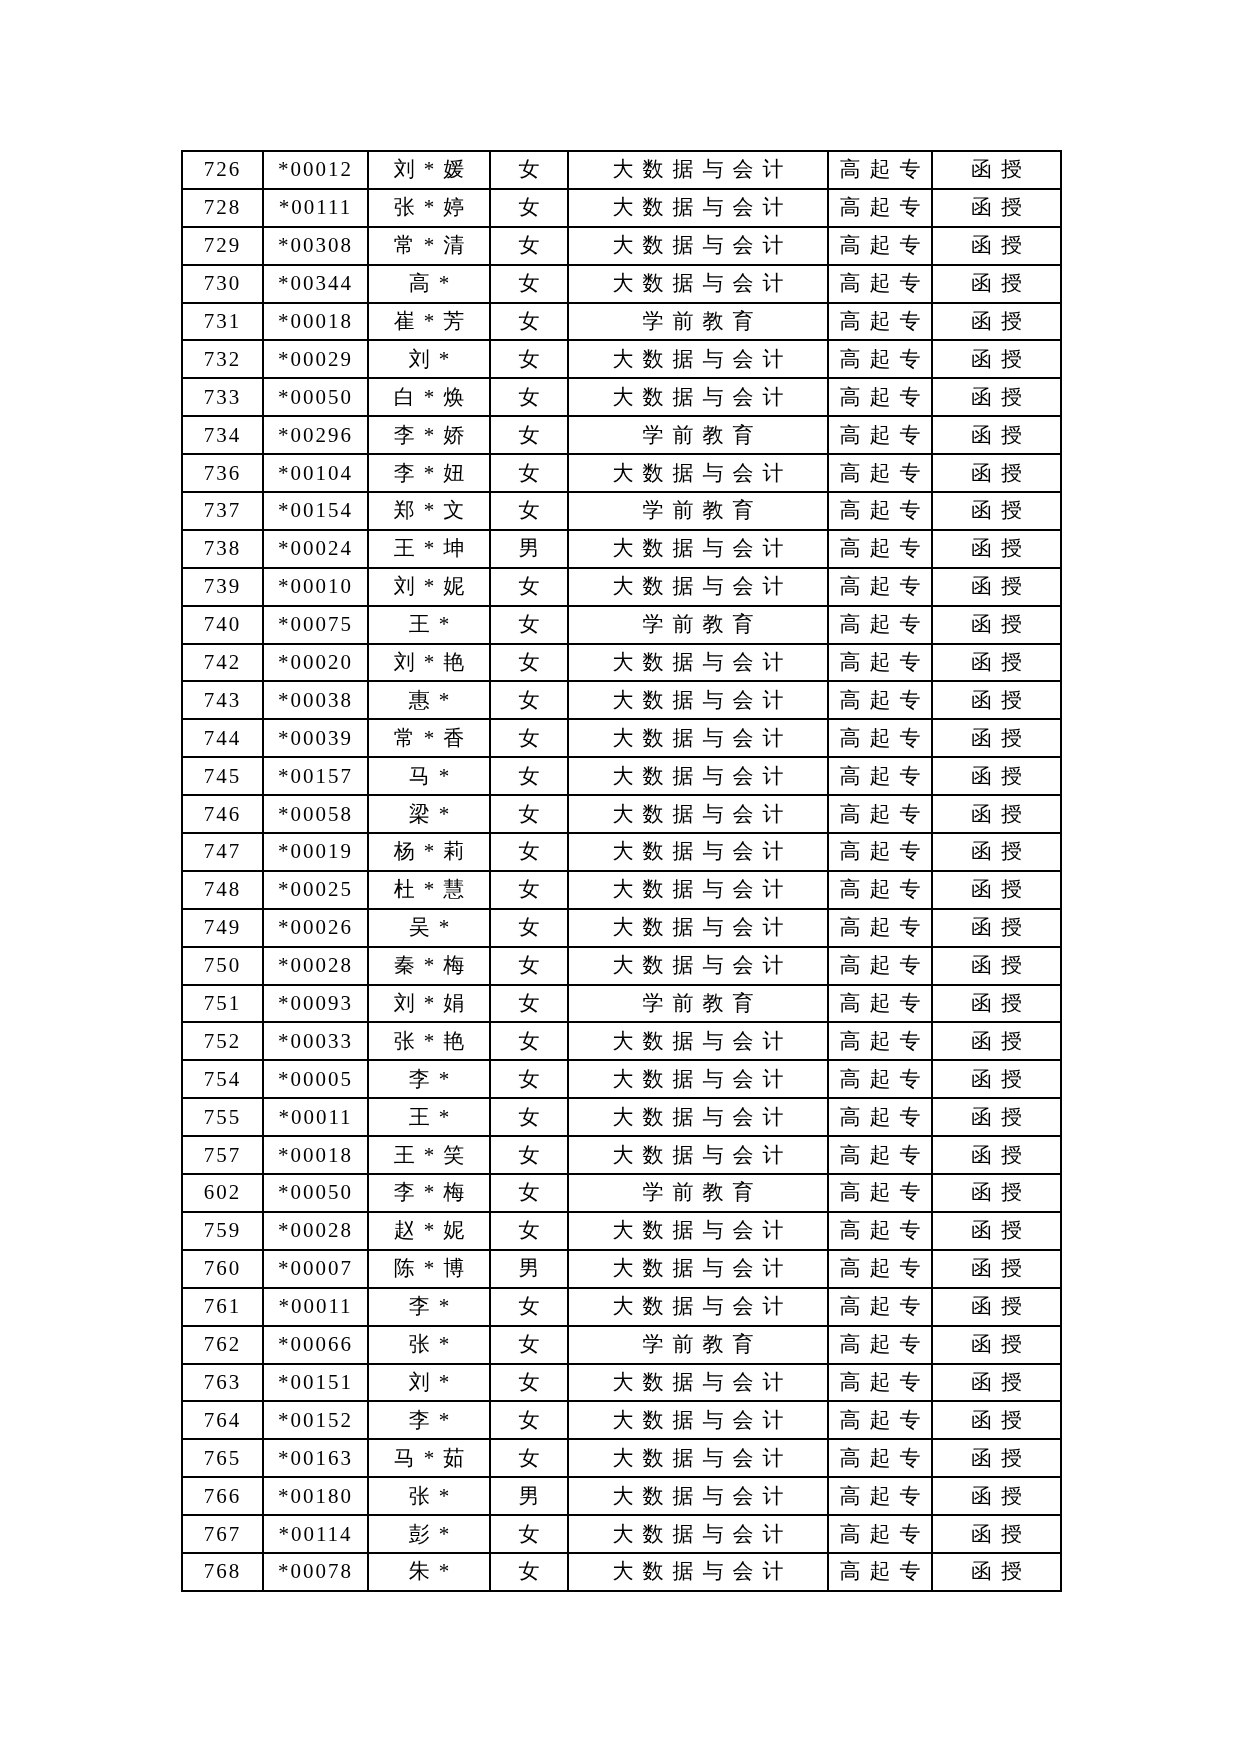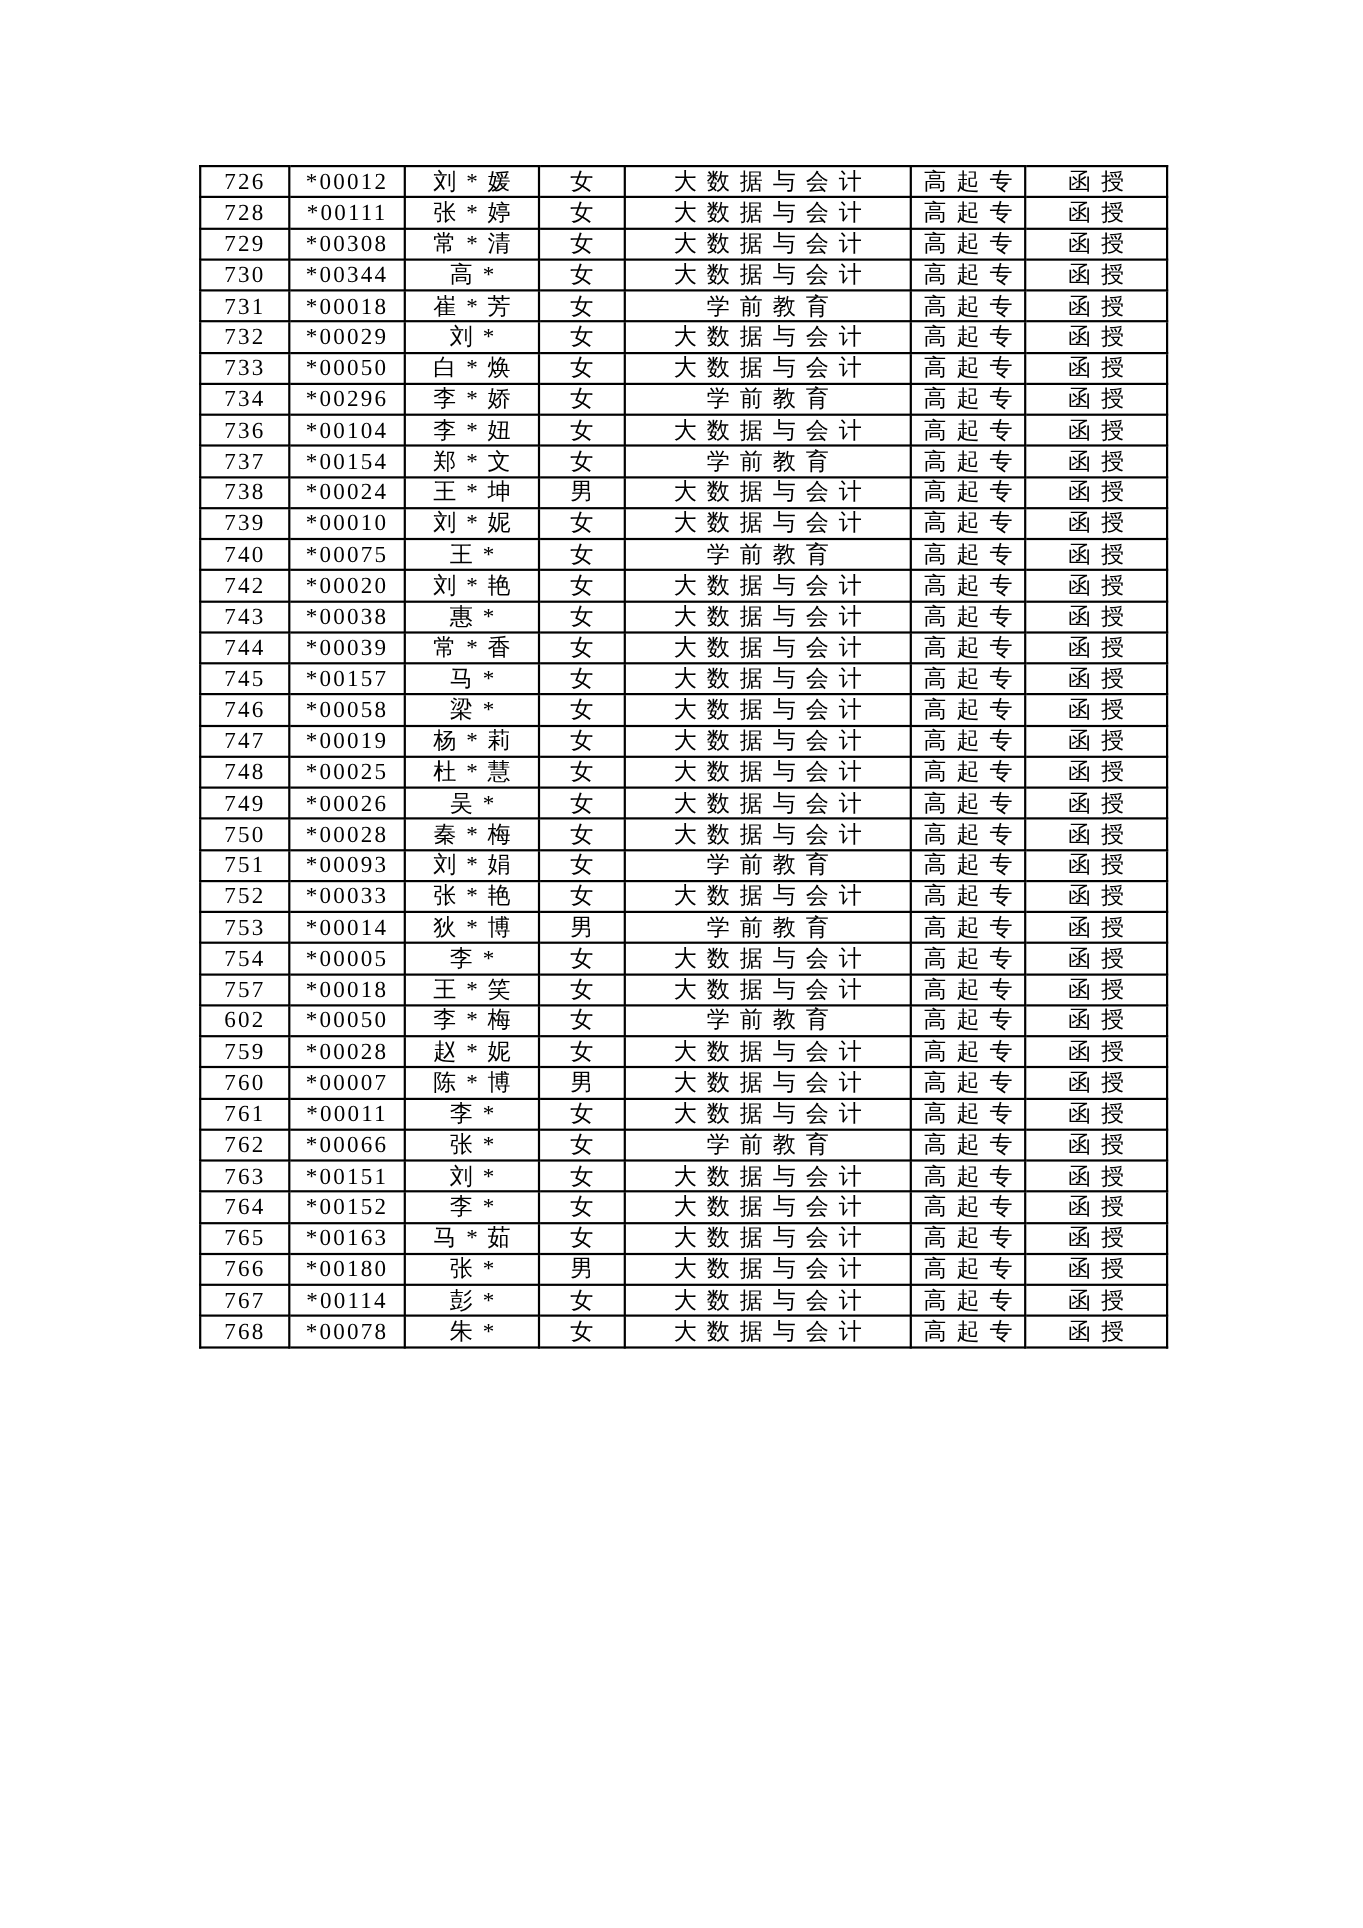--- a/index.html
+++ b/index.html
@@ -19,21 +19,21 @@
     left: 0; top: 0;
     width: 1239px;
     height: 1753px;
     background: #ffffff;
   }
   table.roster {
     position: absolute;
     left: 181px;
     top: 150px;
     width: 879px;
-    height: 1076px;
+    height: 1442px;
     border-collapse: collapse;
     table-layout: fixed;
     padding-left: 24px;
   }
   table.roster td {
     border: 2px solid #000000;
     text-align: center;
     vertical-align: middle;
     padding: 0;
     white-space: nowrap;
@@ -276,32 +276,32 @@
         <tr>
     <td class="c-num">752</td>
     <td class="c-num">*00033</td>
     <td class="c-cjk">张*艳</td>
     <td class="c-cjk">女</td>
     <td class="c-cjk">大数据与会计</td>
     <td class="c-cjk">高起专</td>
     <td class="c-cjk">函授</td>
   </tr>
         <tr>
-    <td class="c-num">753</td>
-    <td class="c-num">*00014</td>
-    <td class="c-cjk">狄*博</td>
-    <td class="c-cjk">男</td>
-    <td class="c-cjk">学前教育</td>
-    <td class="c-cjk">高起专</td>
-    <td class="c-cjk">函授</td>
-  </tr>
-        <tr>
     <td class="c-num">754</td>
     <td class="c-num">*00005</td>
     <td class="c-cjk">李*</td>
+    <td class="c-cjk">女</td>
+    <td class="c-cjk">大数据与会计</td>
+    <td class="c-cjk">高起专</td>
+    <td class="c-cjk">函授</td>
+  </tr>
+        <tr>
+    <td class="c-num">755</td>
+    <td class="c-num">*00011</td>
+    <td class="c-cjk">王*</td>
     <td class="c-cjk">女</td>
     <td class="c-cjk">大数据与会计</td>
     <td class="c-cjk">高起专</td>
     <td class="c-cjk">函授</td>
   </tr>
         <tr>
     <td class="c-num">757</td>
     <td class="c-num">*00018</td>
     <td class="c-cjk">王*笑</td>
     <td class="c-cjk">女</td>

